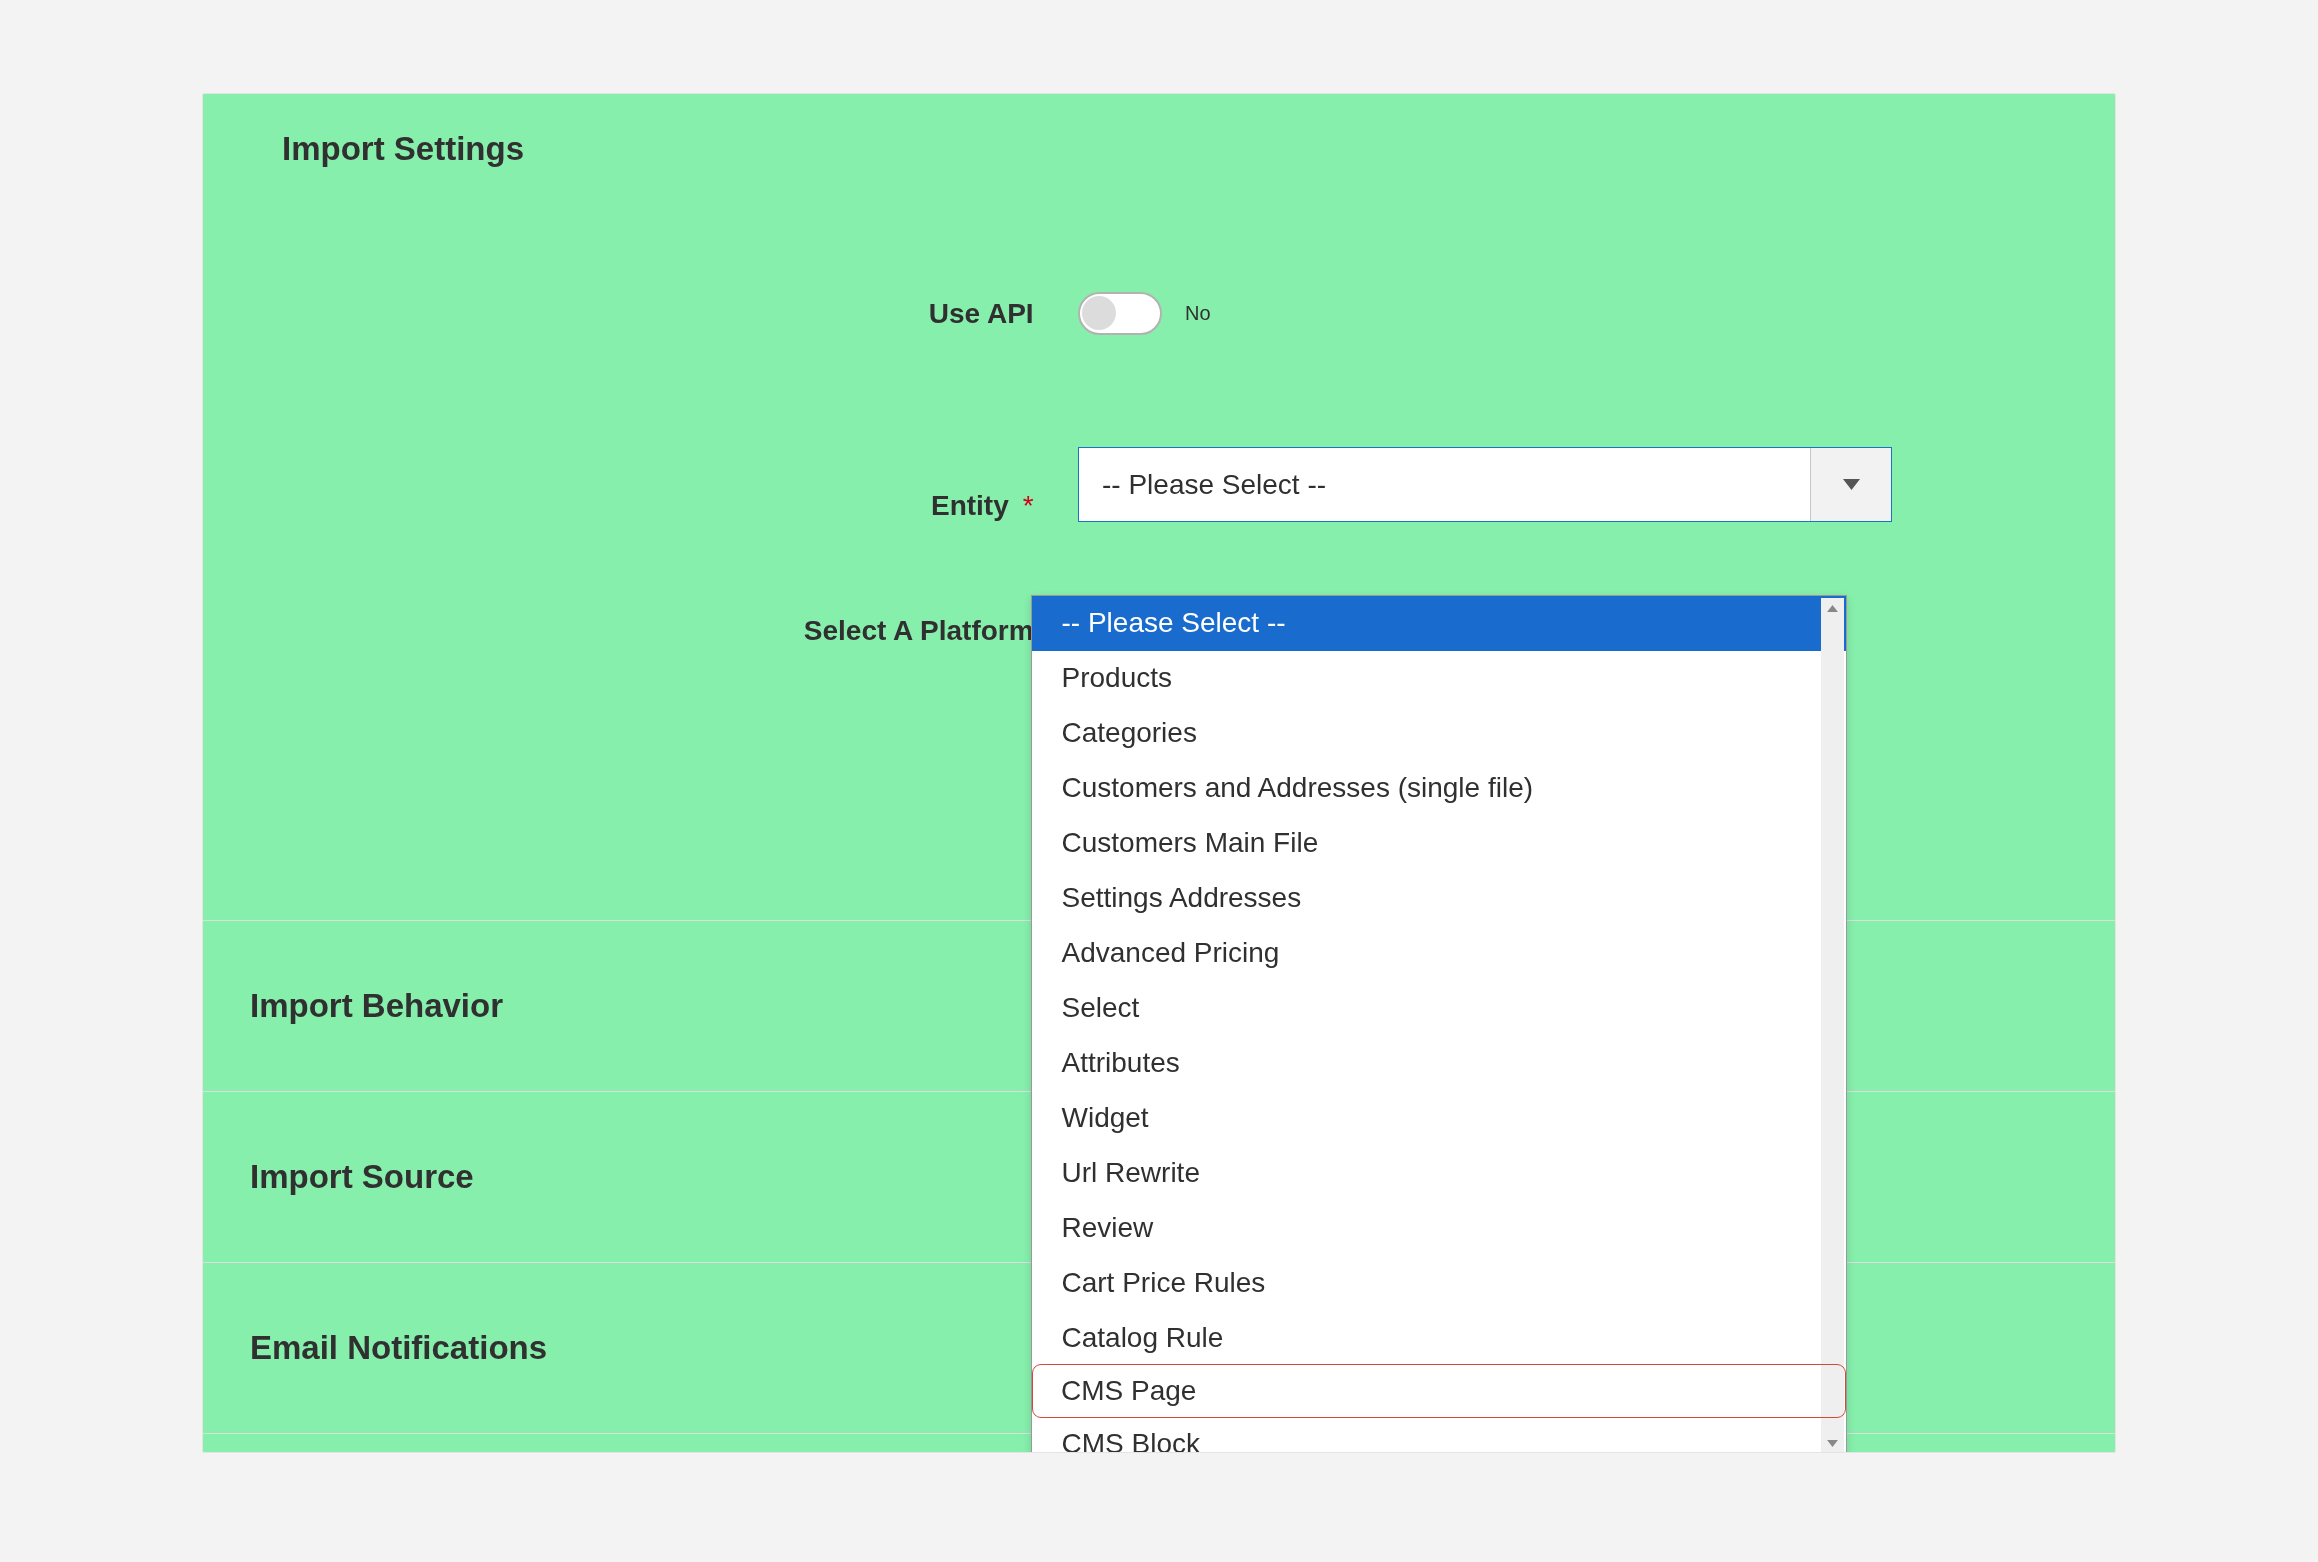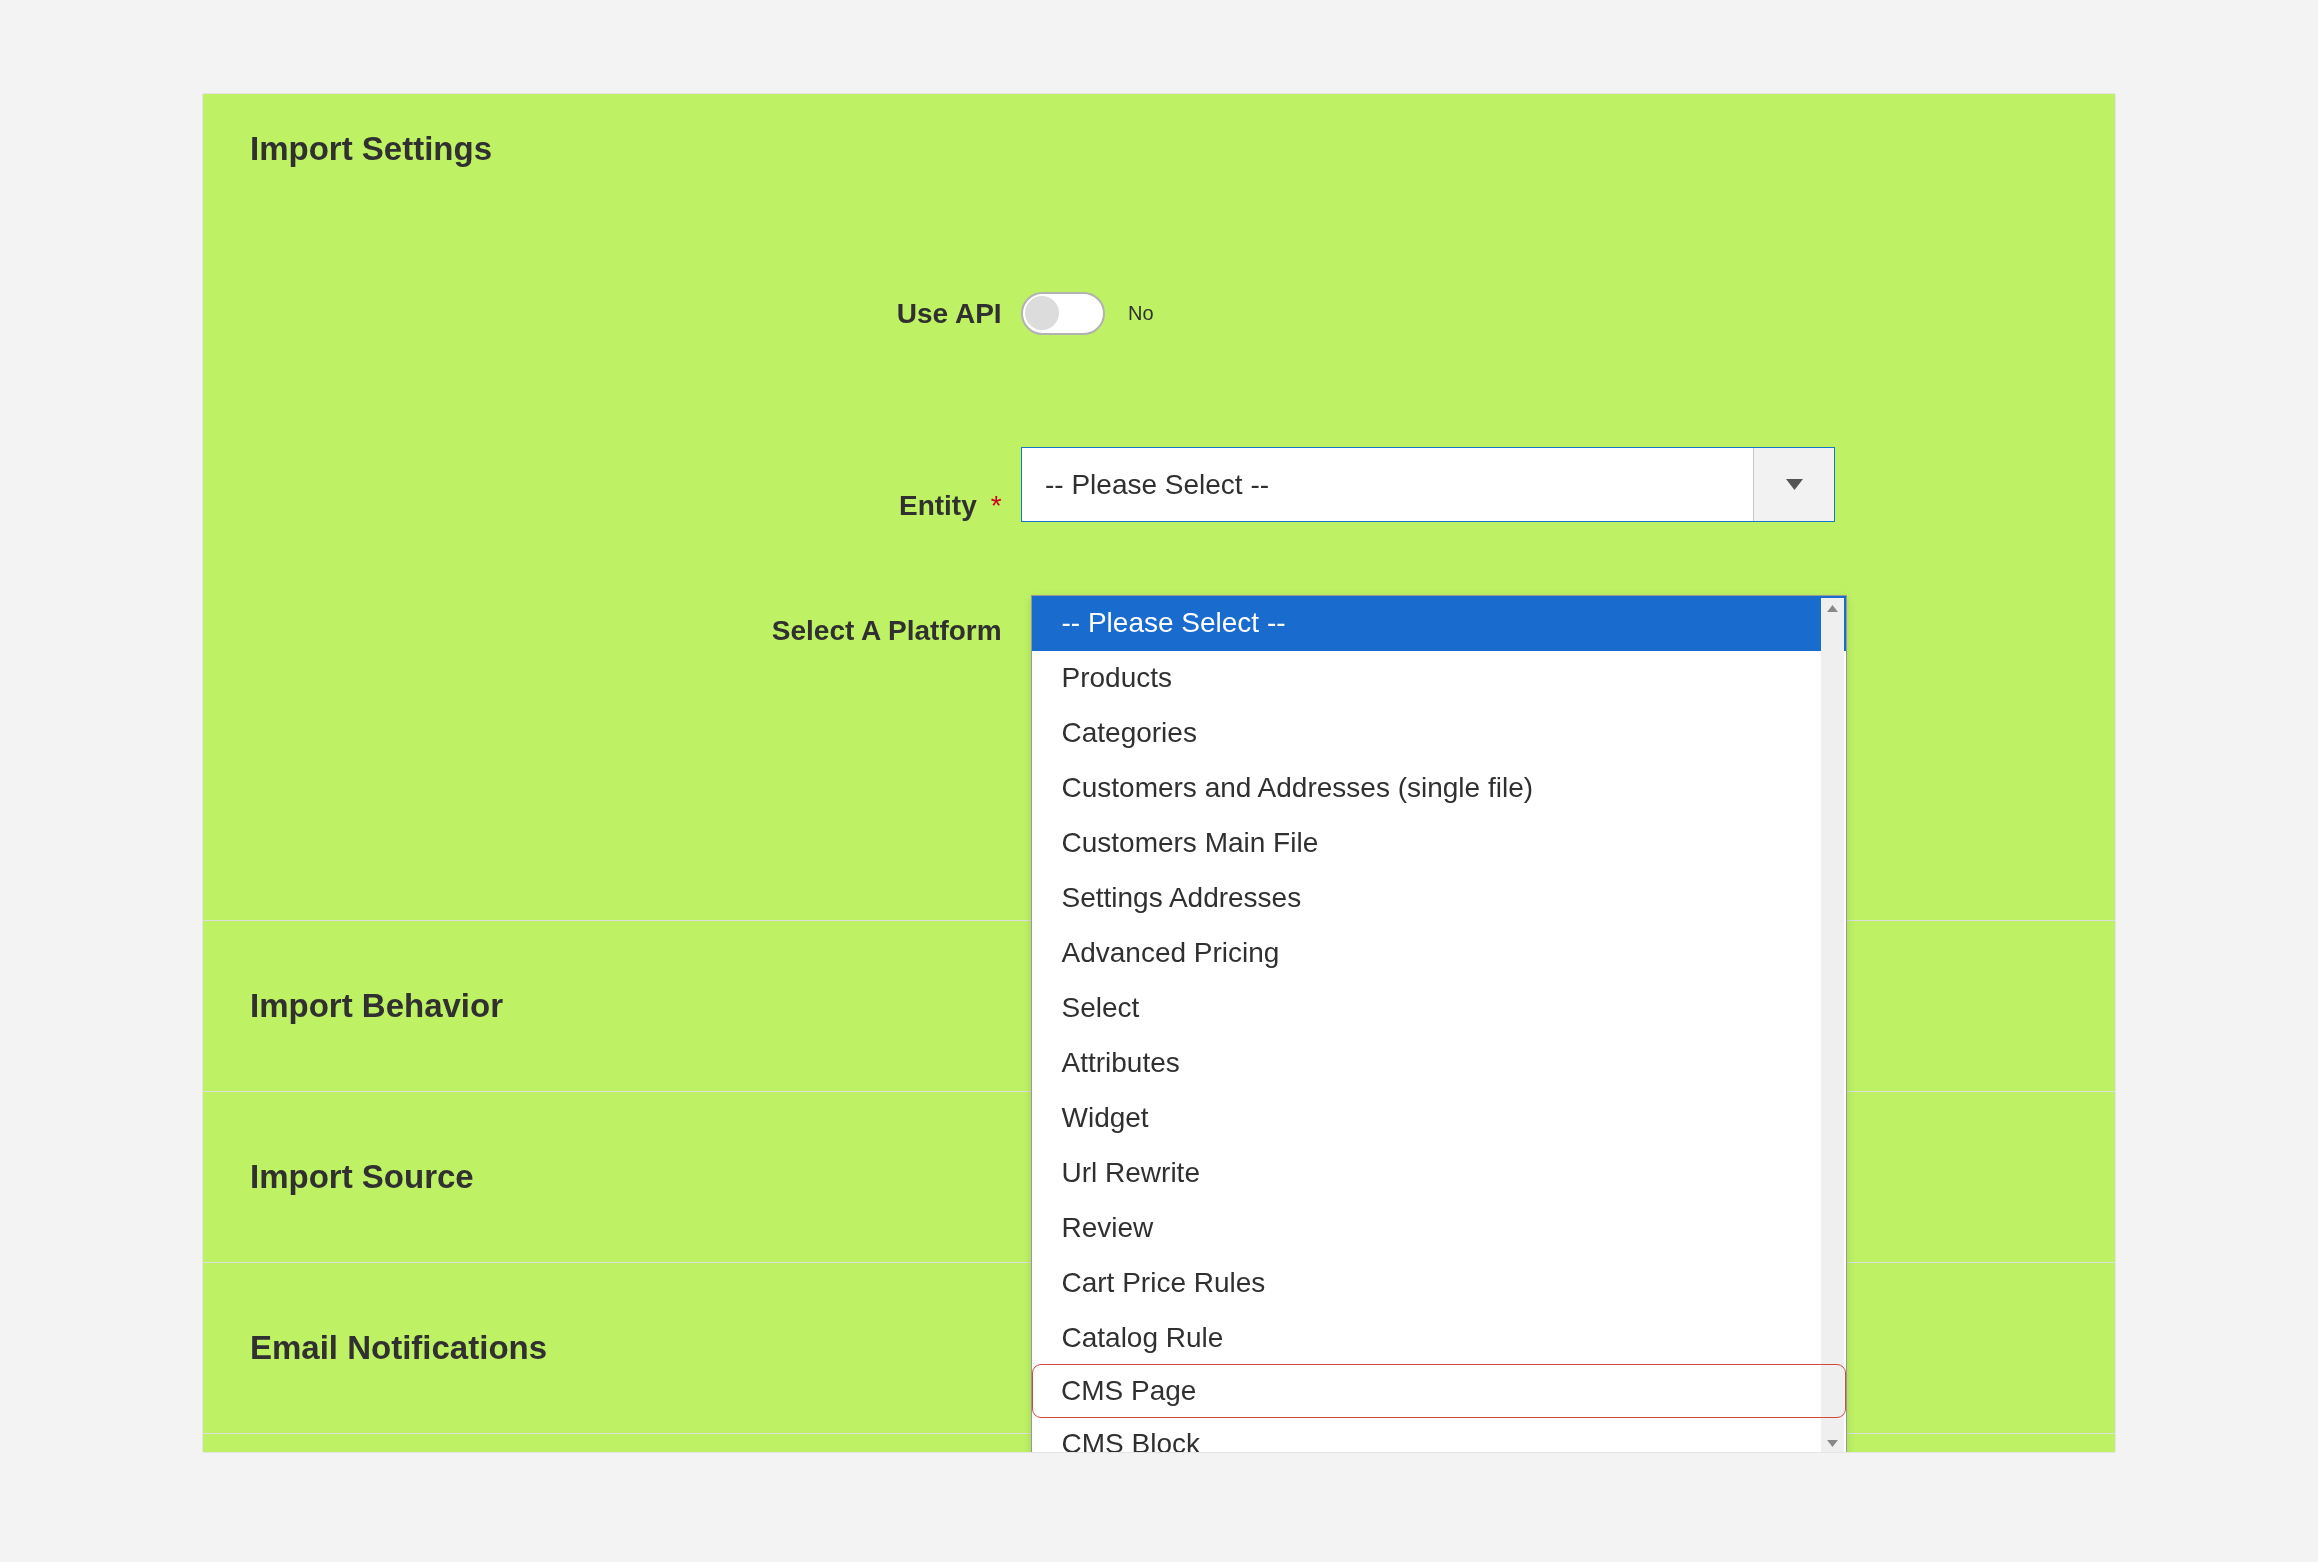--- a/index.html
+++ b/index.html
@@ -5,41 +5,43 @@
   * { box-sizing: border-box; margin: 0; padding: 0; }
   html, body { width: 100%; height: 100%; }
   body {
     background: #f3f3f3;
     font-family: 'Helvetica Neue', Arial, sans-serif;
     color: #333;
     font-size: 25px;
     padding: 93px 202px 0 202px;
   }
   .panel {
-    background: #bef264;
+    background: #86efac;
     border: 0.8px solid #e4e4e4;
     border-radius: 2.3px;
     width: 100%;
     height: 1360px;
     position: relative;
     overflow: hidden;
+    padding-left: 32px;
   }
   .section-title {
     font-size: 33px;
     font-weight: 600;
     color: #303030;
     padding: 36px 0 0 47px;
   }
   .form-area {
     padding-top: 124px;
   }
   .field-row {
     display: flex;
     align-items: center;
     margin-bottom: 112px;
+    gap: 25px;
   }
   .label-col {
     width: 818px;
     text-align: right;
     padding-right: 19.4px;
     font-size: 28px;
     font-weight: 600;
     color: #303030;
   }
   .req-asterisk {

